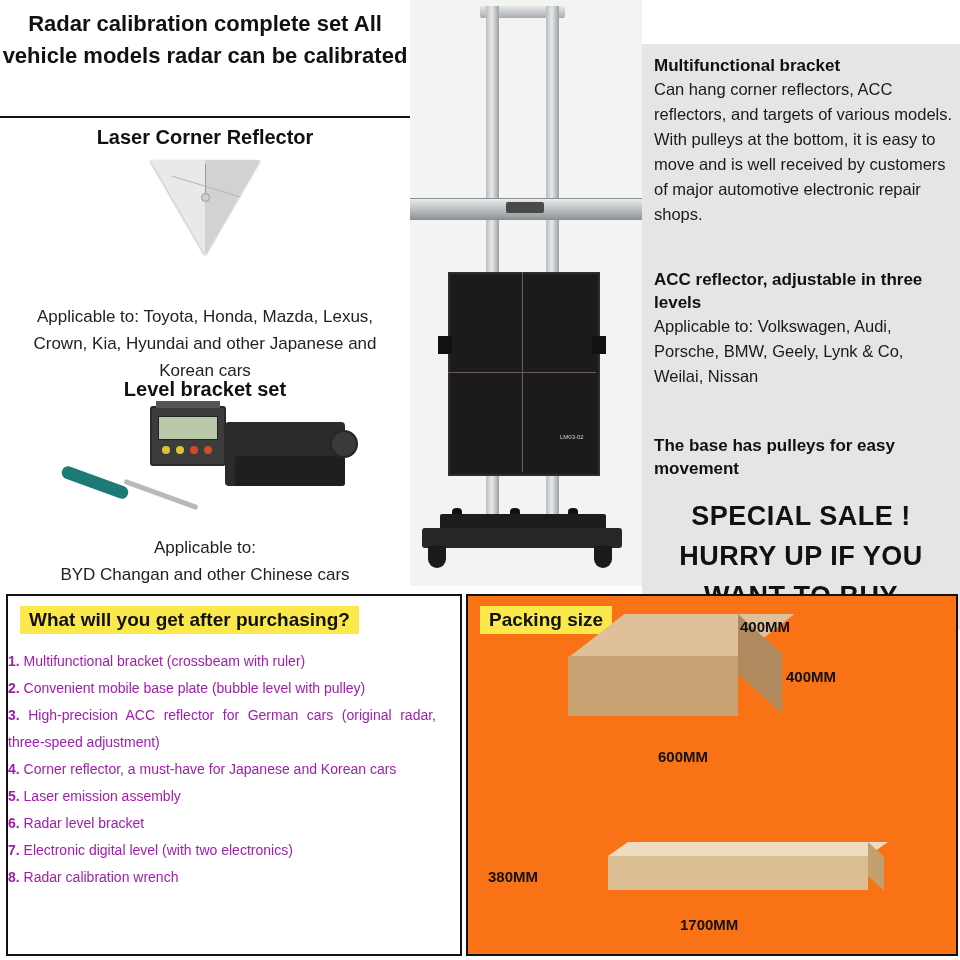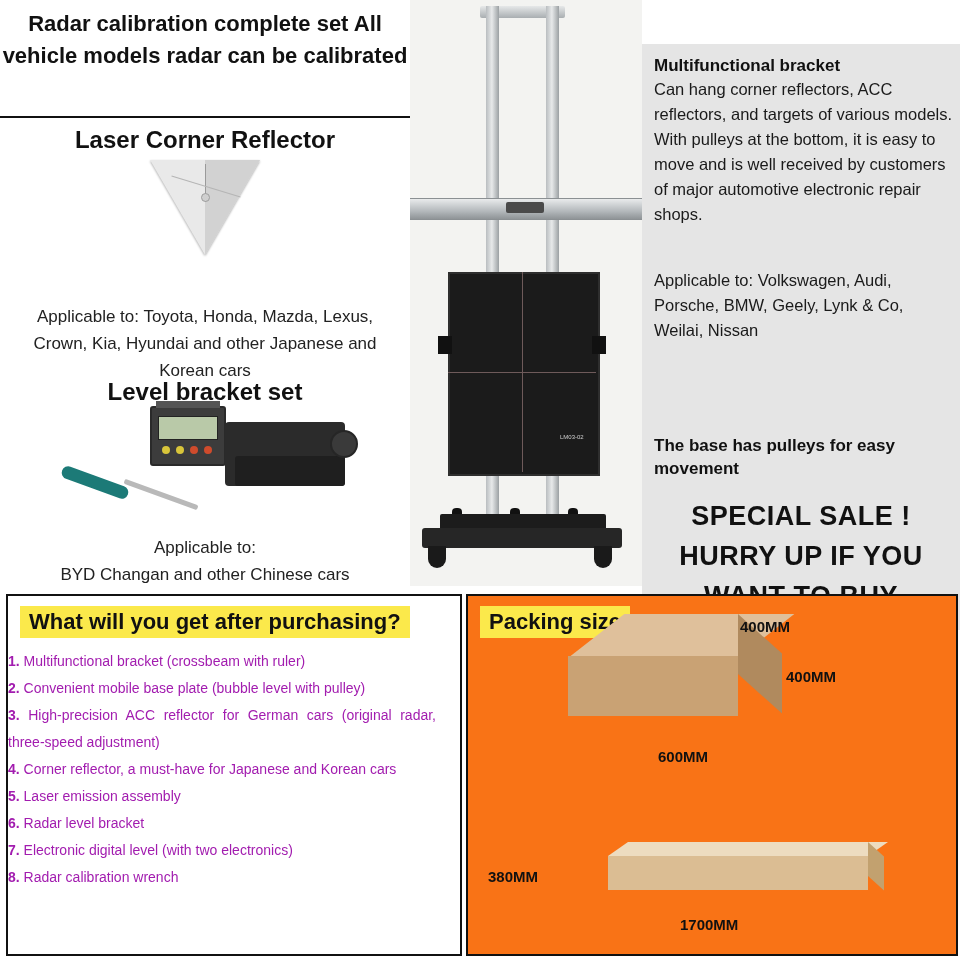--- a/index.html
+++ b/index.html
@@ -18,21 +18,21 @@
   .top-mid{position:absolute;left:410px;top:0;width:232px;height:586px;background:#f3f3f1;overflow:hidden;}
   .top-right{position:absolute;left:642px;top:0;width:369px;height:586px;background:#e5e5e5;margin-top:44px;}
 
   .title1{
     position:absolute;left:0;top:8px;width:410px;
     text-align:center;font-weight:bold;font-size:22px;line-height:32px;color:#111;
   }
   .divider-h{position:absolute;left:0;top:116px;width:410px;height:2px;background:#111;}
 
   .sub-title{
-    position:absolute;width:410px;text-align:center;font-weight:bold;font-size:24px;color:#111;
+    position:absolute;width:410px;text-align:center;font-weight:bold;font-size:20px;color:#111;
   }
   .corner-title{left:0;top:126px;}
   .level-title{left:0;top:378px;}
 
   .applic{
     position:absolute;width:380px;left:15px;text-align:center;
     font-size:17px;line-height:27px;color:#222;
   }
   .applic1{top:272px;margin-top:31px;}
   .applic2{top:534px;}
@@ -103,21 +103,21 @@
   }
 
   
   .bottom{position:absolute;left:0;top:586px;width:960px;height:374px;}
   .bl{position:absolute;left:6px;top:8px;width:452px;height:358px;background:#fff;border:2px solid #111;}
   .br{position:absolute;left:466px;top:8px;width:488px;height:358px;background:#f97316;border:2px solid #111;overflow:hidden;}
 
   .hl-wrap{position:absolute;left:12px;top:10px;}
   .hl{
     display:inline-block;background:#fbe94b;padding:3px 9px;
-    font-weight:bold;font-size:22px;color:#111;
+    font-weight:bold;font-size:19px;color:#111;
   }
   .list{
     position:absolute;left:0;top:52px;width:428px;
     font-size:14px;line-height:27px;color:#a21caf;
   }
   .list .item{margin:0;text-align:justify;}
   .list .num{font-weight:bold;}
 
   
   .box1{position:absolute;left:100px;top:60px;width:170px;height:60px;background:#c9a274;transform:skewY(0deg);}
@@ -205,20 +205,21 @@
       <div class="caster c1"></div>
       <div class="caster c2"></div>
     </div>
 
     <div class="top-right">
       <div class="blk1">
         <div class="tr-head">Multifunctional bracket</div>
         <div class="tr-body">Can hang corner reflectors, ACC reflectors, and targets of various models. With pulleys at the bottom, it is easy to move and is well received by customers of major automotive electronic repair shops.</div>
       </div>
       <div class="blk2">
+        <div class="tr-head">ACC reflector, adjustable in three levels</div>
         <div class="tr-body">Applicable to: Volkswagen, Audi, Porsche, BMW, Geely, Lynk &amp; Co, Weilai, Nissan</div>
       </div>
       <div class="blk3">
         <div class="tr-head">The base has pulleys for easy movement</div>
       </div>
       <div class="sale">
         <div>SPECIAL SALE !</div>
         <div>HURRY UP IF YOU</div>
         <div>WANT TO BUY</div>
       </div>

